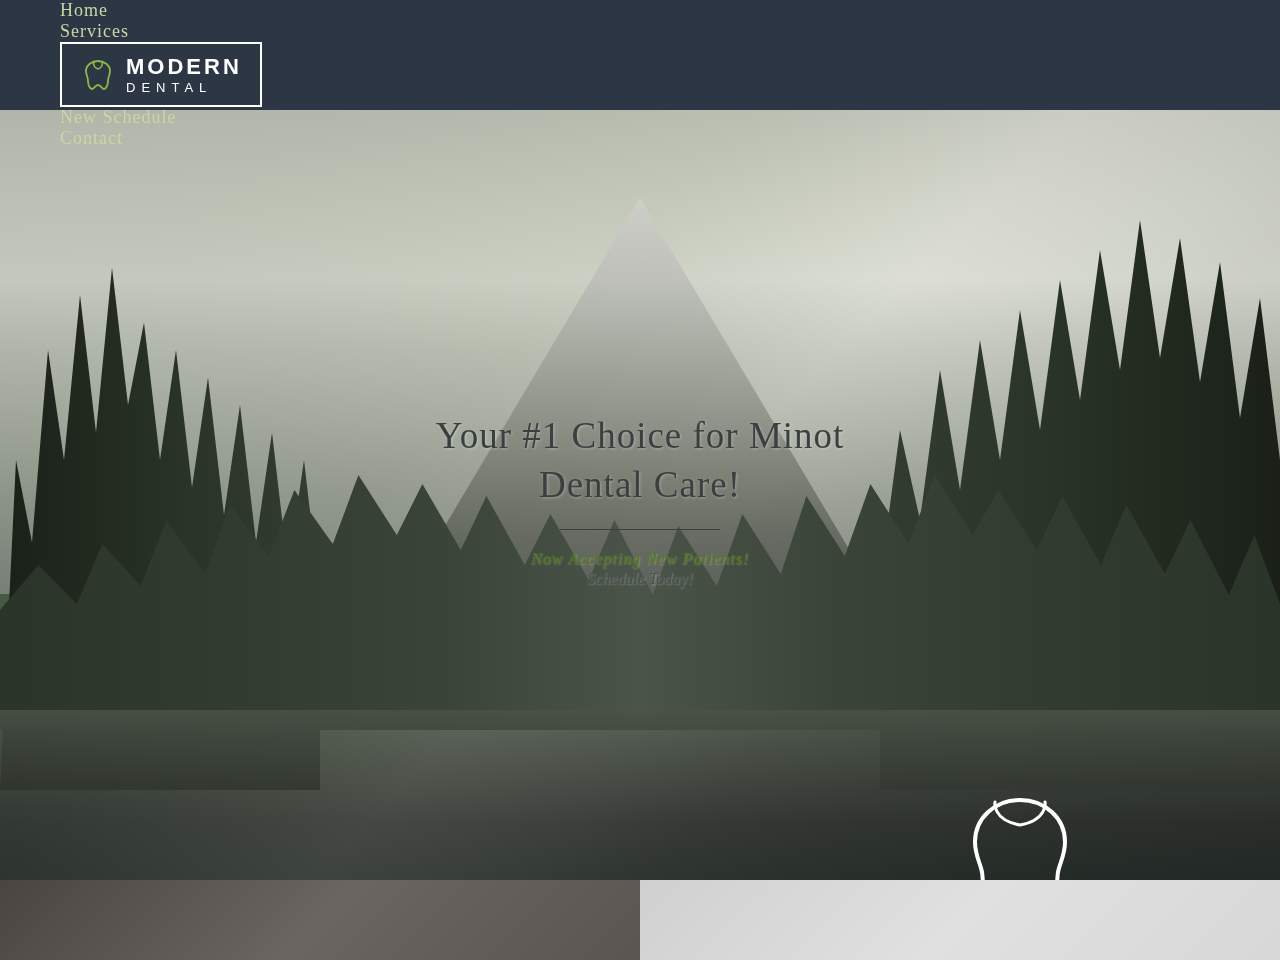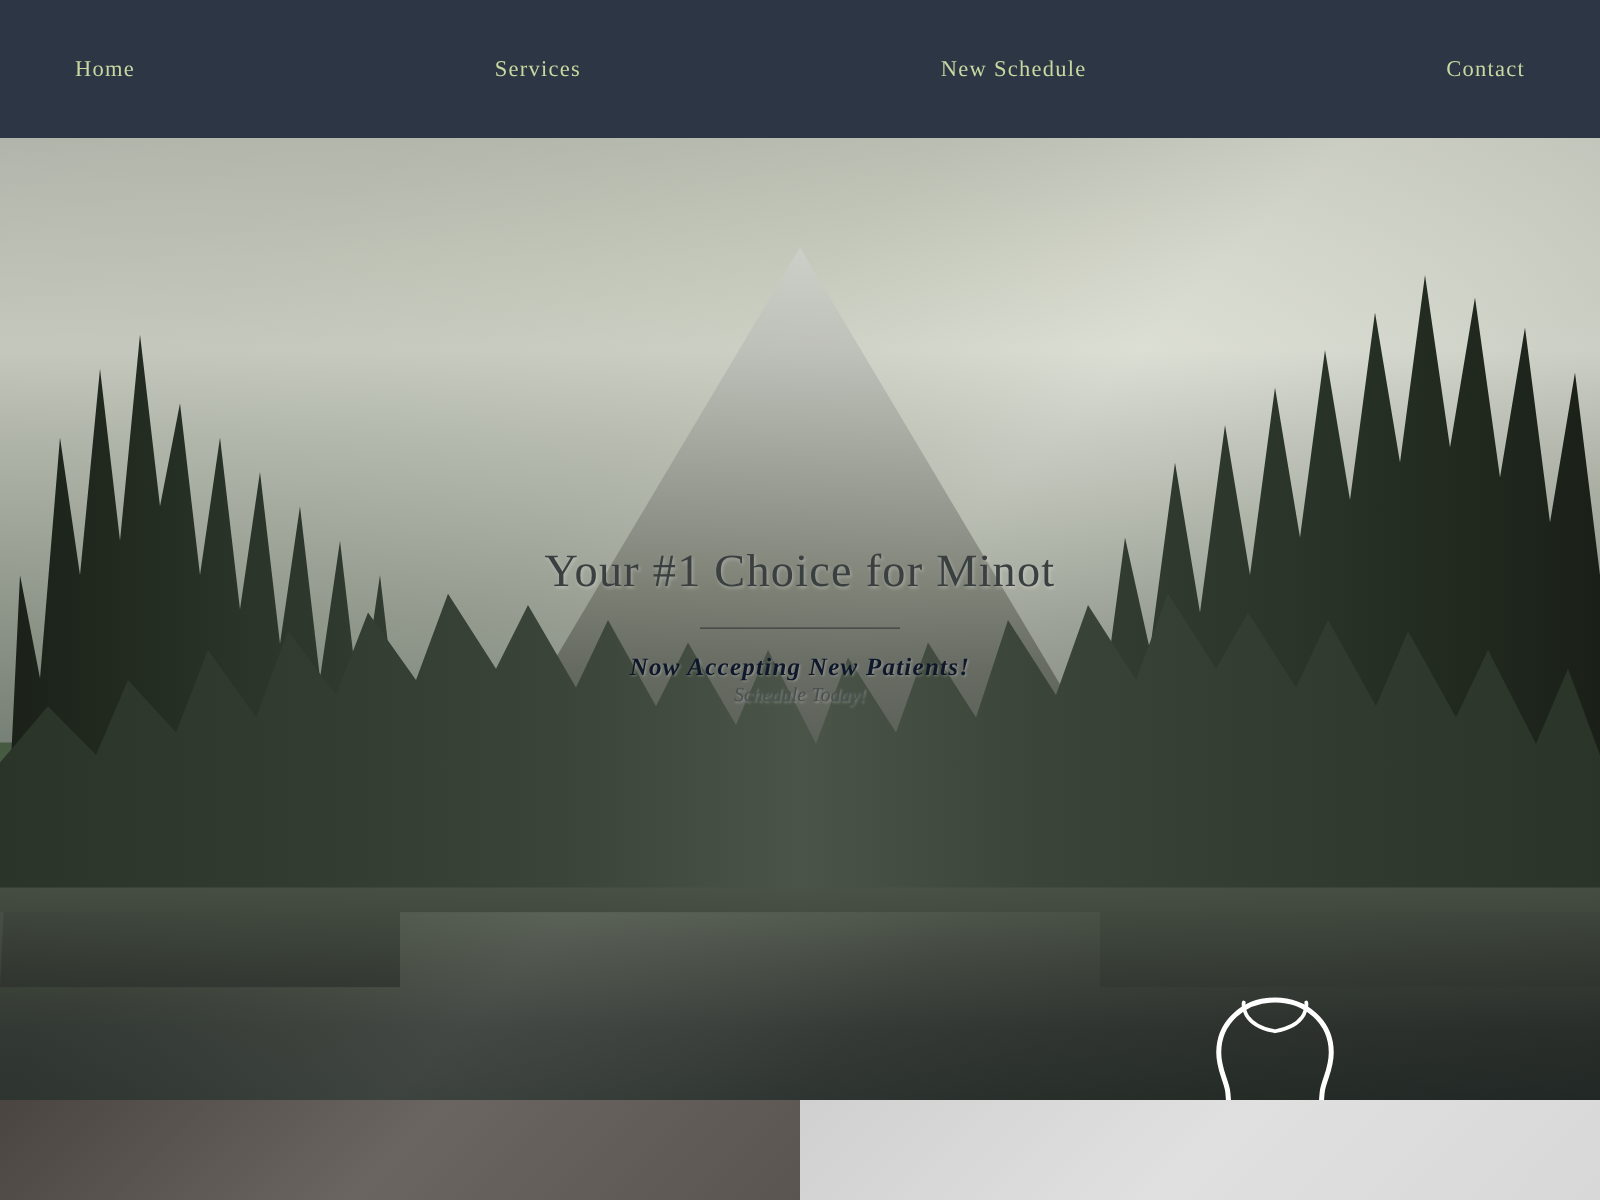--- a/index.html
+++ b/index.html
@@ -17,24 +17,25 @@
 
     
     nav {
       position: fixed;
       top: 0;
       left: 0;
       width: 1280px;
       height: 110px;
       background-color: #2c3645;
       display: flex;
-      align-items: center;
+      align-items: flex-start;
       justify-content: space-between;
       z-index: 100;
       padding: 0 60px;
+      flex-direction: column;
     }
 
     .nav-link {
       color: #c8d8a0;
       font-family: 'Georgia', serif;
       font-size: 18px;
       font-weight: 400;
       text-decoration: none;
       letter-spacing: 1px;
       cursor: pointer;
@@ -261,28 +262,27 @@
     }
 
     .hero-divider {
       width: 160px;
       height: 1px;
       background-color: #3a4040;
       margin: 0 auto 20px;
     }
 
     .hero-subtitle {
-      color: #0f172a;
-      font-size: 20px;
+      color: #4d7c0f;
+      font-size: 16px;
       font-style: italic;
       text-align: center;
       font-family: 'Georgia', serif;
       letter-spacing: 1px;
       text-shadow: 1px 1px 2px rgba(255,255,255,0.3);
-      font-weight: bold;
     }
 
     .hero-cta {
       color: #4a5050;
       font-size: 16px;
       font-style: italic;
       text-align: center;
       font-family: 'Georgia', serif;
       margin-top: 2px;
       text-shadow: 1px 1px 2px rgba(255,255,255,0.3);
@@ -346,37 +346,50 @@
       background: linear-gradient(135deg, #d0d0d0 0%, #e0e0e0 50%, #d8d8d8 100%);
     }
   </style>
 </head>
 <body>
 
 <nav>
   <a class="nav-link">Home</a>
   <a class="nav-link">Services</a>
 
+  <div class="nav-center">
+    <div class="logo-box">
+      <svg class="logo-icon" viewBox="0 0 36 36" xmlns="http://www.w3.org/2000/svg">
+        <path d="M18 4 C12 4, 6 8, 6 14 C6 18, 8 20, 8 24 C8 28, 10 32, 12 32 C14 32, 15 28, 18 28 C21 28, 22 32, 24 32 C26 32, 28 28, 28 24 C28 20, 30 18, 30 14 C30 8, 24 4, 18 4Z" fill="none" stroke="#8aba40" stroke-width="1.8"></path>
+        <path d="M14 4.5 C14 4.5, 12 10, 18 12 C24 10, 22 4.5, 22 4.5" fill="none" stroke="#8aba40" stroke-width="1.5"></path>
+      </svg>
+      <div class="logo-text">
+        <span class="logo-modern">MODERN</span>
+        <span class="logo-dental">DENTAL</span>
+      </div>
+    </div>
+  </div>
 
   <a class="nav-link">New Schedule</a>
   <a class="nav-link">Contact</a>
 </nav>
 
 <section class="hero">
   <div class="hero-bg"></div>
   <div class="hero-sky"></div>
   <div class="hero-mountain"></div>
   <div class="forest-left"></div>
   <div class="forest-right"></div>
   <div class="mid-trees"></div>
   <div class="hero-water"></div>
 
   <div class="hero-content">
     <h1 class="hero-title">
       <span>Your #1 Choice for Minot</span><br>
+      <span>Dental Care!</span>
     </h1>
     <div class="hero-divider"></div>
     <p class="hero-subtitle">Now Accepting New Patients!</p>
     <p class="hero-cta">Schedule Today!</p>
   </div>
 
   <div class="tooth-icon">
     <svg class="tooth-svg" viewBox="0 0 120 160" xmlns="http://www.w3.org/2000/svg">
 
       <path d="M60 10 

